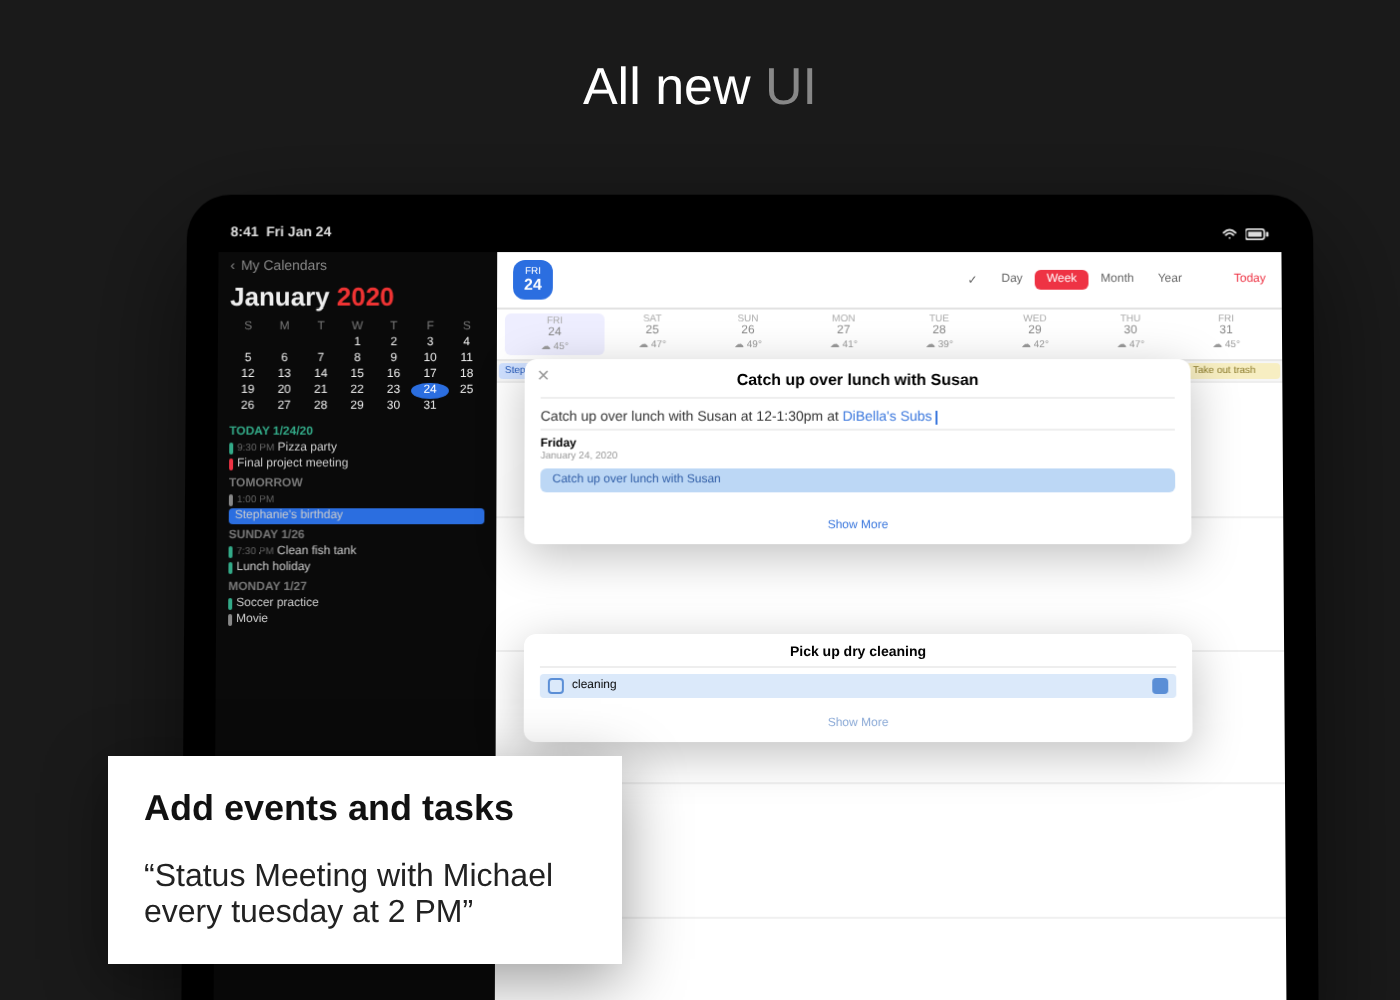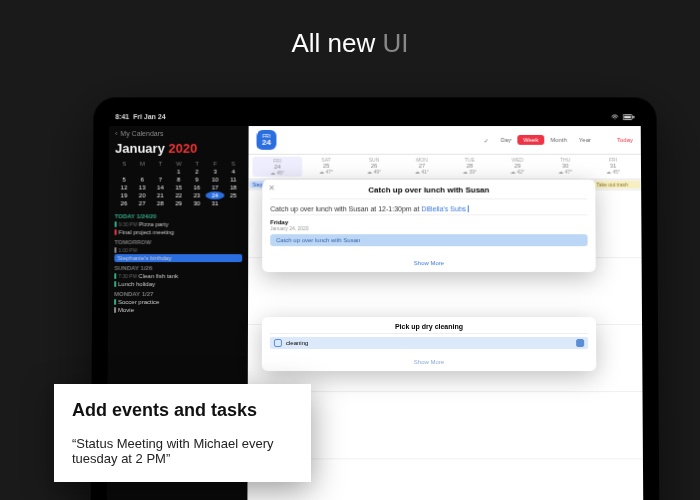--- a/index.html
+++ b/index.html
@@ -123,21 +123,21 @@
 .tasks-panel .check.done { background: #5a8ed6; position: relative;}
 .tasks-panel .showmore { text-align: center; color: #8aa9d6; font-size: 6px; margin-top: 10px;}
 .promo {
   position: absolute; left: 18px; bottom: 18px;
   width: 257px; background: #fff; padding: 16px 18px;
   box-shadow: 0 8px 30px rgba(0,0,0,.4);
   margin-left: 36px;
 }
 .promo h2 { font-size: 18px; font-weight: 700; color: #111; line-height: 1.2; }
 .promo h2 .dim { color: #9a9a9a; font-weight: 600; }
-.promo .quote { font-size: 13px; color: #222; margin-top: 14px; }
+.promo .quote { font-size: 16px; color: #222; margin-top: 14px; }
 svg { display: block; }
 </style>
 </head>
 <body>
 
 <div class="hero-title">
   <span>All new </span><span class="dim">UI</span>
 </div>
 
 <div class="device">

